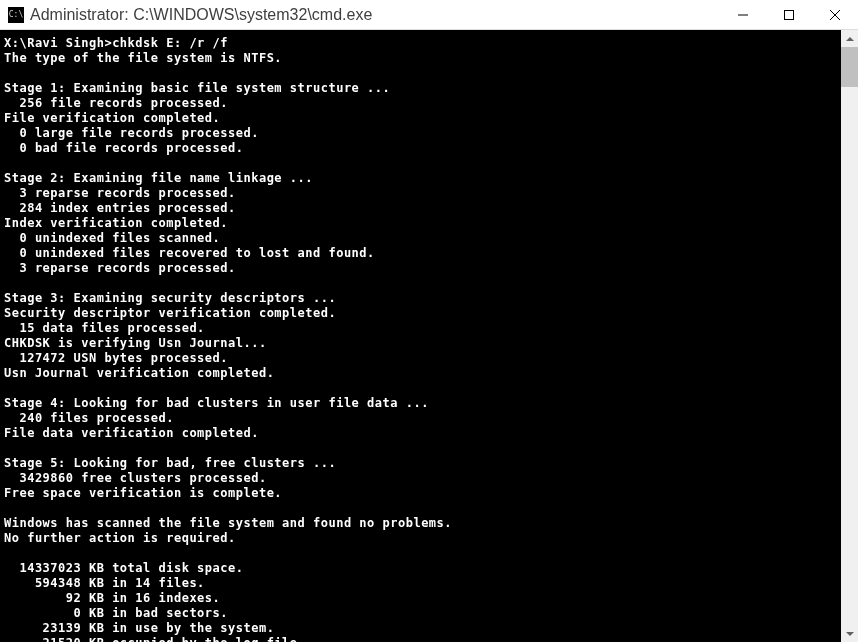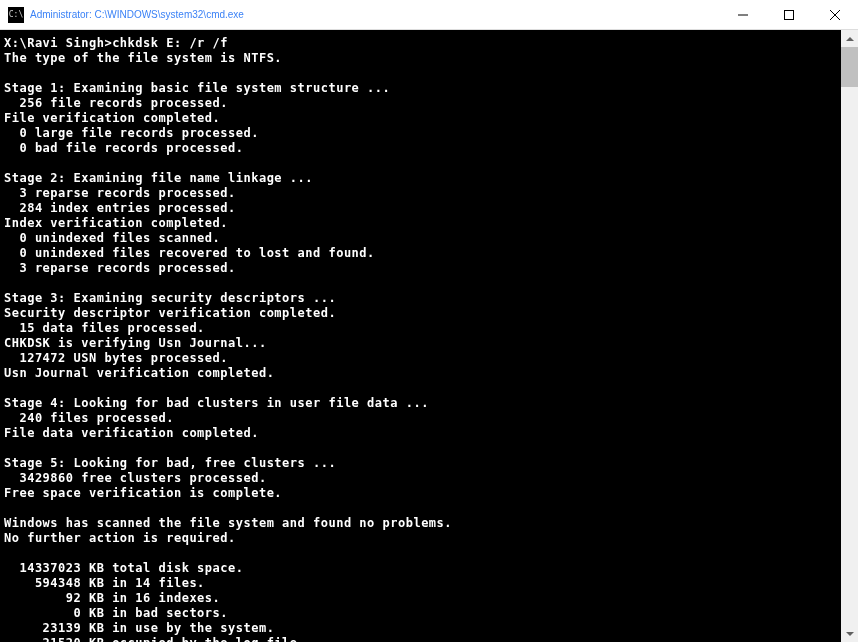--- a/index.html
+++ b/index.html
@@ -26,22 +26,22 @@
       background: #000;
       display: flex;
       align-items: center;
       justify-content: center;
       font-size: 8px;
       color: #ccc;
       font-family: monospace;
     }
     .titlebar-title {
       font-family: "Segoe UI", sans-serif;
-      font-size: 10px;
-      color: #3b82f6;
+      font-size: 16px;
+      color: #404040;
       flex: 1;
     }
     .win-controls {
       display: flex;
       height: 100%;
     }
     .win-btn {
       width: 46px;
       height: 100%;
       display: flex;

